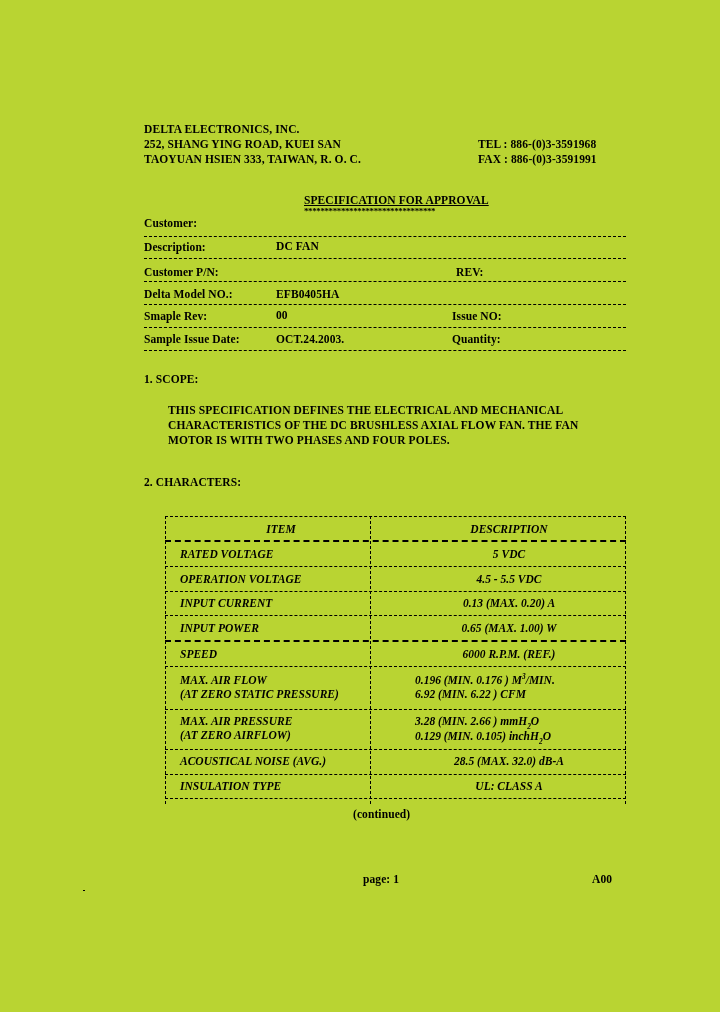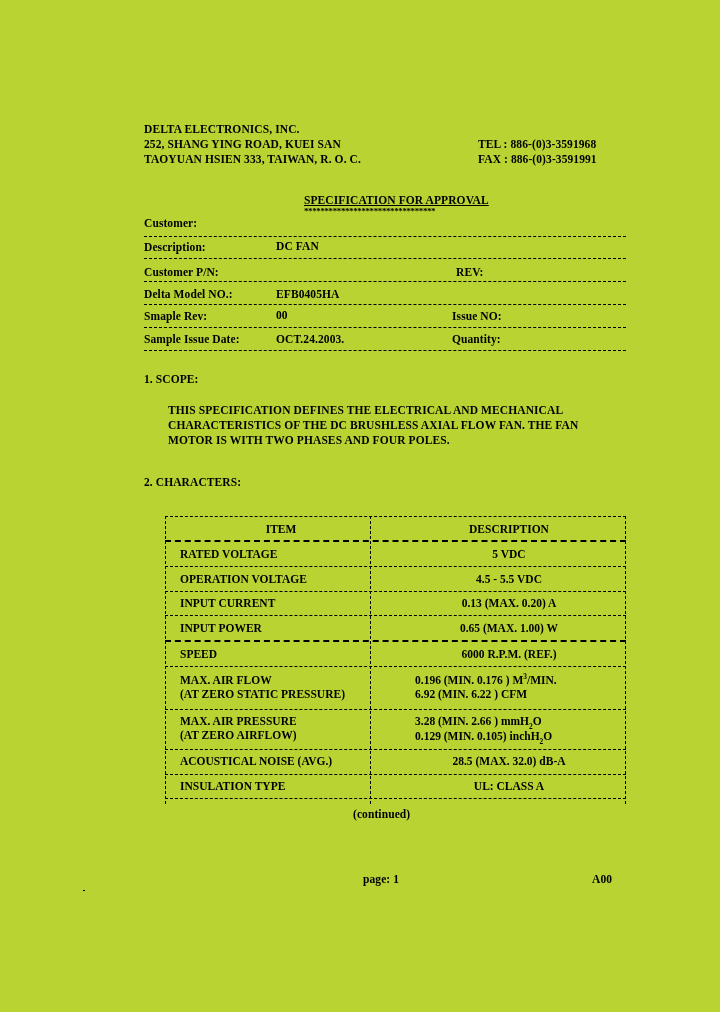--- a/index.html
+++ b/index.html
@@ -4,21 +4,21 @@
 <style>
   html, body { margin:0; padding:0; }
   body {
     width:720px; height:1012px; background:#b9d432; position:relative; overflow:hidden;
     font-family:"Liberation Serif", serif; color:#000;
   }
   .t { position:absolute; font-size:12.5px; font-weight:bold; white-space:pre; letter-spacing:0.1px; transform:scaleX(0.92); transform-origin:left top; line-height:15px; }
   .hr { position:absolute; left:144px; width:482px; height:0; border-top:1px dashed #000; }
   .title { text-decoration:underline; }
   .stars { position:absolute; font-size:9px; font-weight:bold; letter-spacing:-0.4px; white-space:pre; }
-  .tbl { position:absolute; left:165px; top:516px; width:461px; height:288px; }
+  .tbl { position:absolute; left:165px; top:516px; width:461px; height:288px;font-style:italic; }
   .vl { position:absolute; top:0; width:0; border-left:1px dashed #000; }
   .hl { position:absolute; left:0; width:461px; height:0; border-top:1px dashed #000; }
   .hl.thick { border-top:2px dashed #000; }
   .cell { position:absolute; font-size:12.5px; font-weight:bold; white-space:pre; line-height:14px; transform:scaleX(0.92); transform-origin:left top; }
   .cc { text-align:center; transform-origin:center top; }
   sup, sub { font-size:8px; line-height:0; }
   .dot { position:absolute; left:83px; top:890px; width:2px; height:1px; background:#000; }
 </style>
 </head>
 <body>

